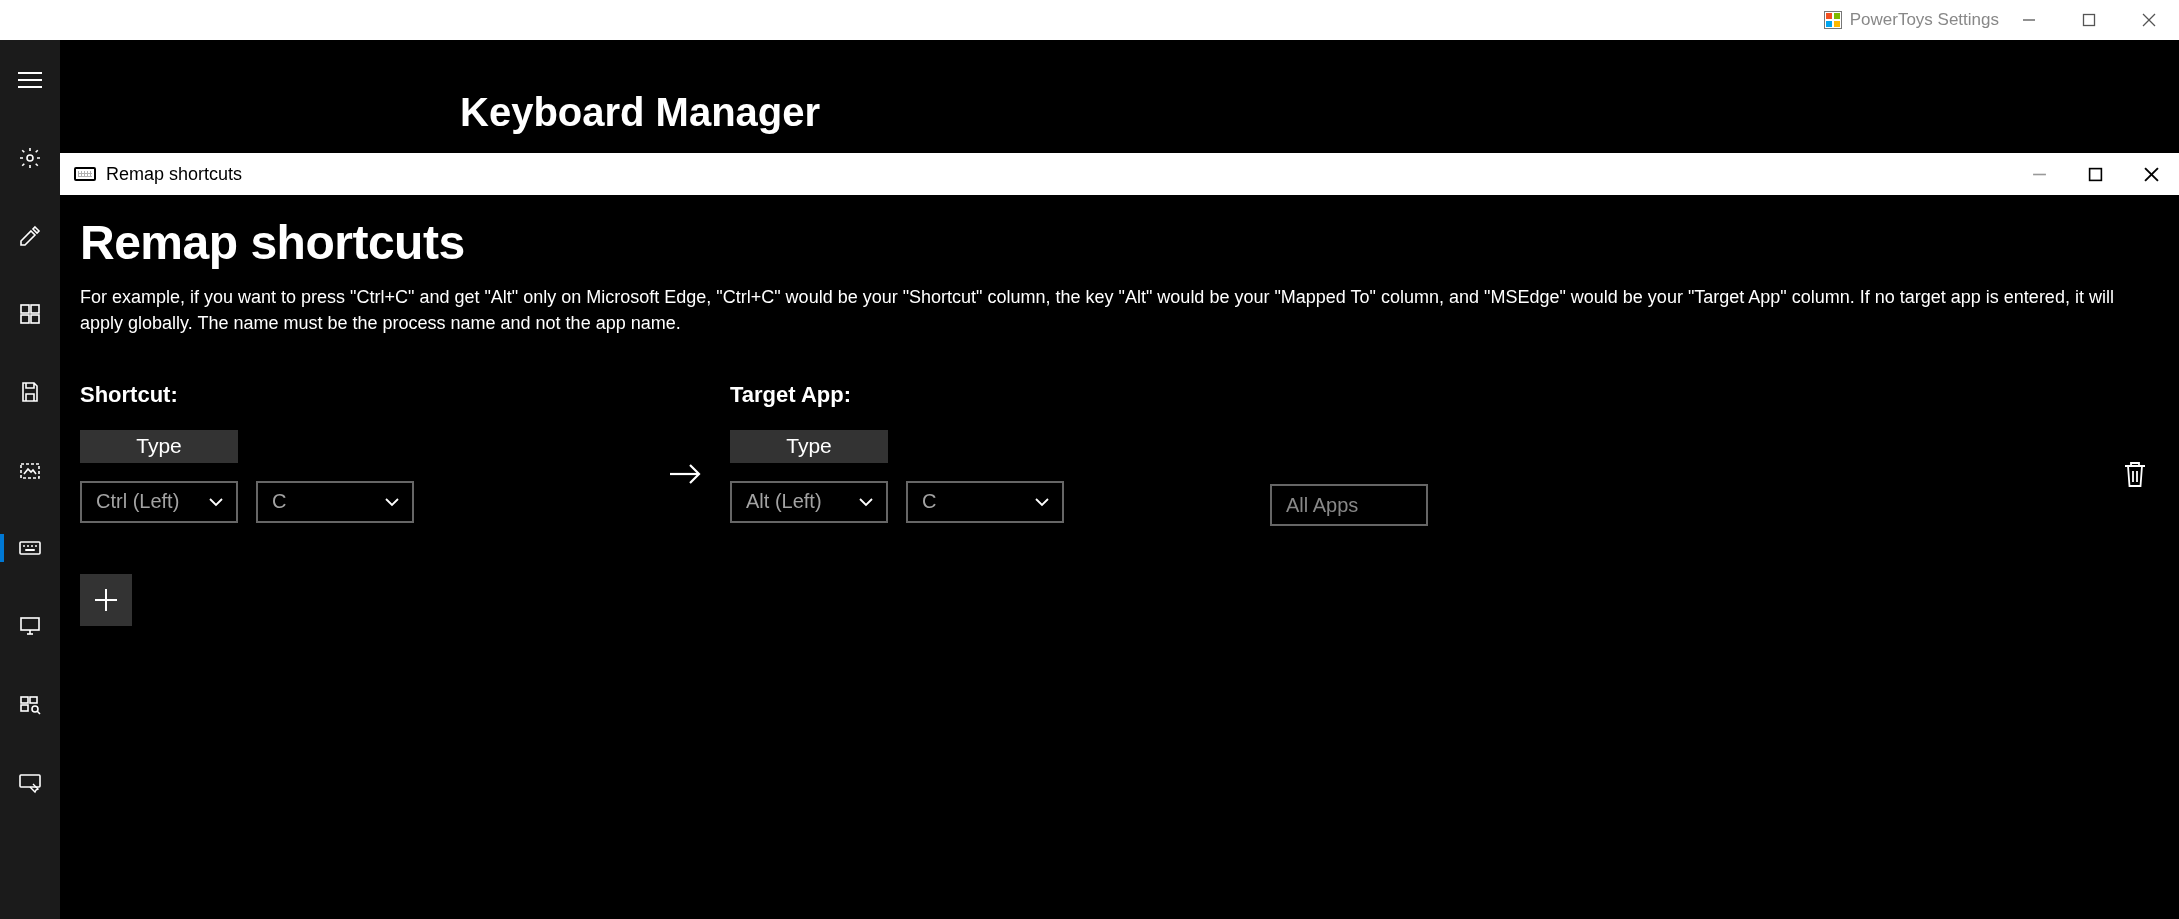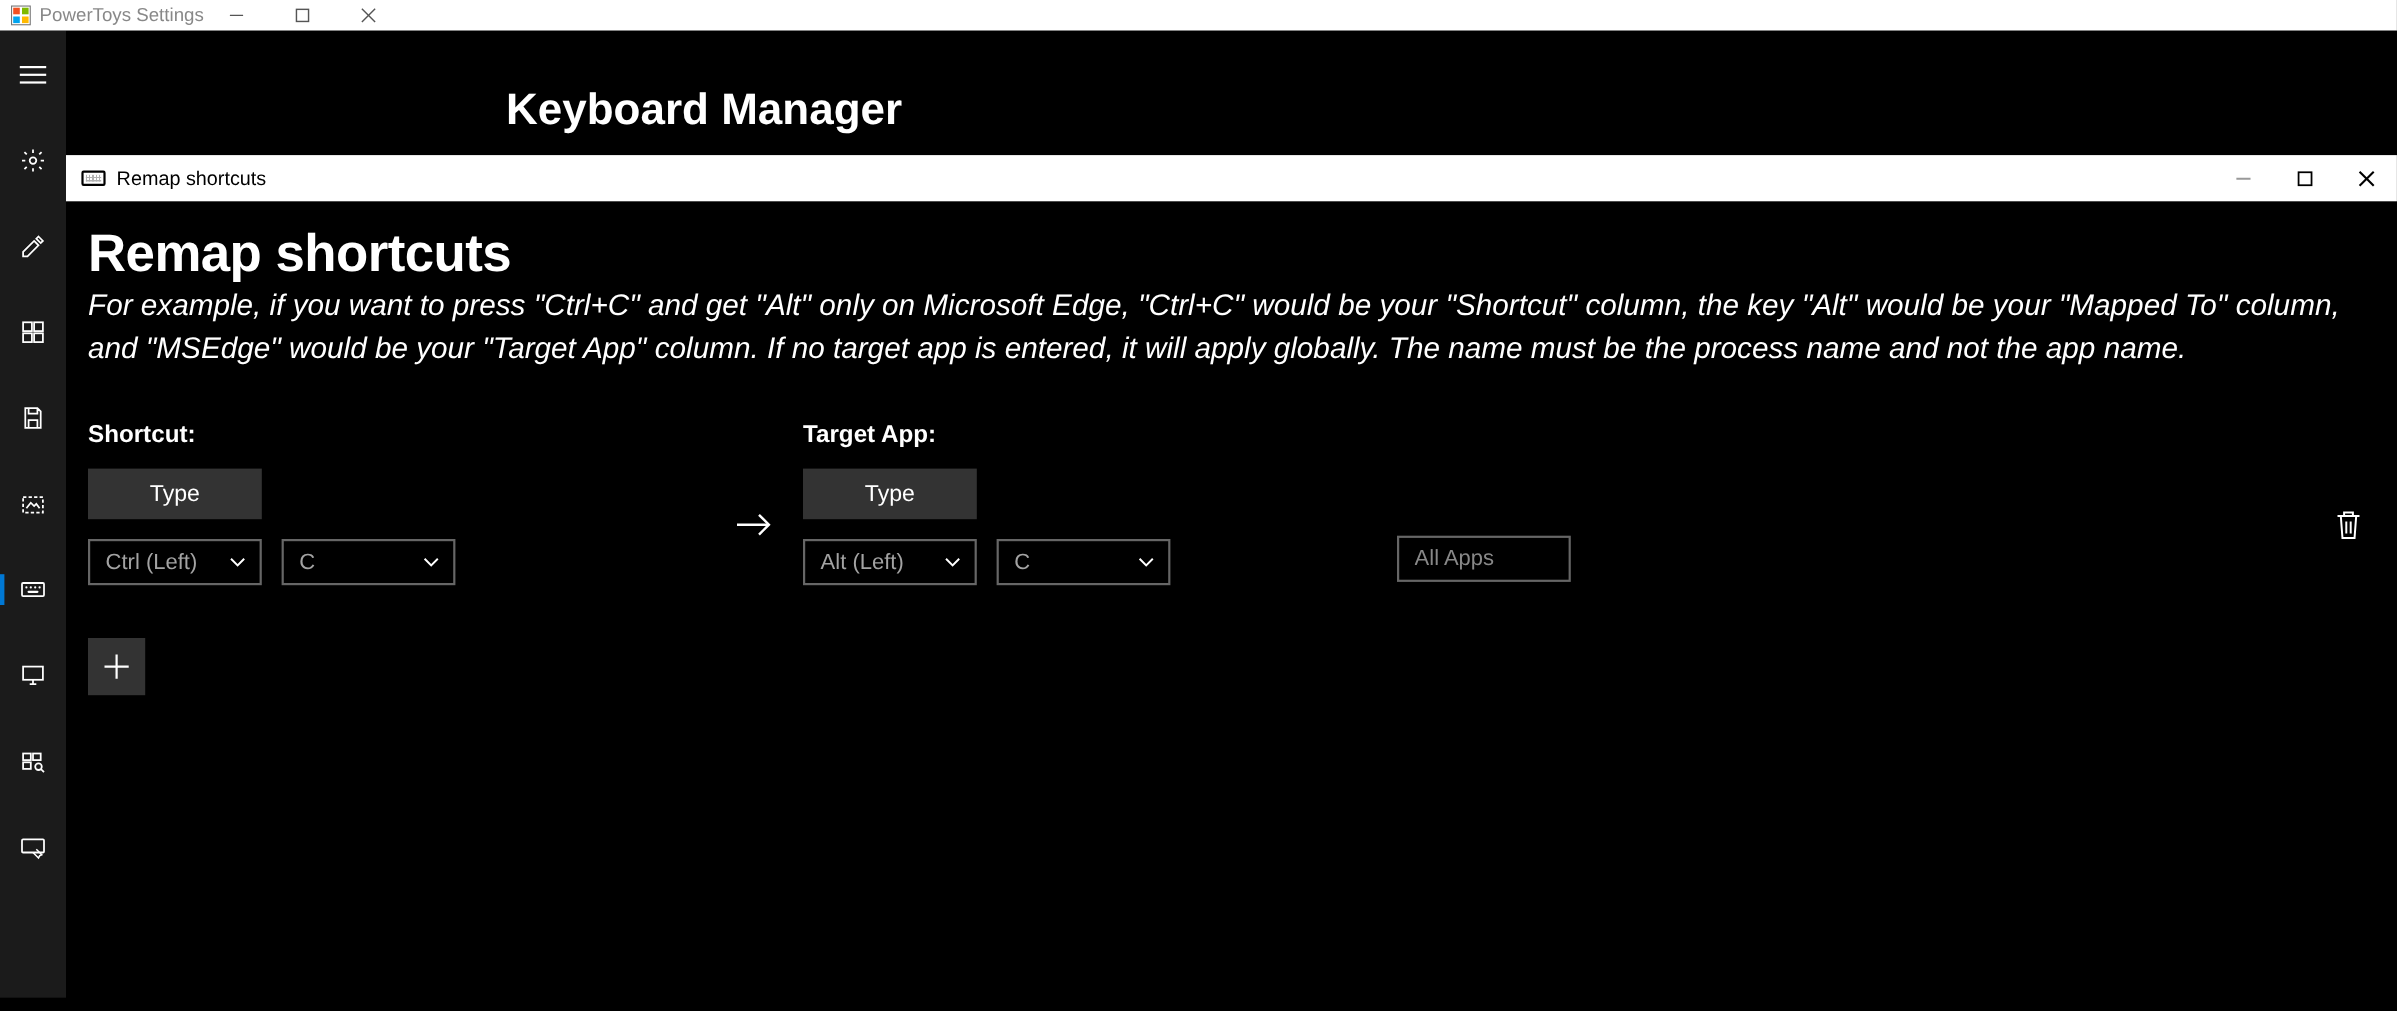--- a/index.html
+++ b/index.html
@@ -9,25 +9,25 @@
       font-family: "Segoe UI", Tahoma, Geneva, sans-serif;
     }
     body {
       width: 2179px;
       height: 919px;
       background: #000;
       overflow: hidden;
     }
     
     .outer-titlebar {
-      height: 28px;
+      height: 40px;
       background: #fff;
       display: flex;
       align-items: center;
-      justify-content: flex-start;
+      justify-content: flex-end;
       padding: 0 0 0 10px;
     }
     .outer-title-left {
       display: flex;
       align-items: center;
       gap: 8px;
       color: #888;
       font-size: 17px;
     }
     .pt-logo {
@@ -189,22 +189,22 @@
     }
     .btn.primary { background:#0078d4; }
     .btn.secondary { background:#333333; }
 
     .desc {
       margin-top: 42px;
       font-size: 22px;
       font-weight:600;
     }
     .example {
-      font-size: 27px;
-      font-style: italic;
+      margin-top: 14px;
+      font-size: 18px;
       line-height: 1.45;
     }
 
     .columns-header {
       display:flex;
       margin-top: 46px;
       font-size: 22px;
       font-weight:600;
     }
     .col-shortcut { width: 650px; }
@@ -217,21 +217,21 @@
       margin-top: 18px;
     }
     .cell-shortcut { width: 560px; display:flex; flex-direction:column; gap:18px; }
     .cell-arrow { width:90px; display:flex; align-items:center; justify-content:center; color:#fff; }
     .cell-mapped { width: 540px; display:flex; flex-direction:column; gap:18px;}
     .cell-target { width: 230px; display:flex; align-items:flex-end; height:100px; }
     .cell-delete { flex:1; display:flex; align-items:center; justify-content:flex-end; padding-right:10px;}
 
     .type-btn {
       width: 158px;
-      height: 46px;
+      height: 33px;
       background:#333;
       color:#fff;
       font-size:21px;
       display:flex;
       align-items:center;
       justify-content:center;
     }
     .key-row { display:flex; gap:18px; }
     .select {
       width: 158px;

